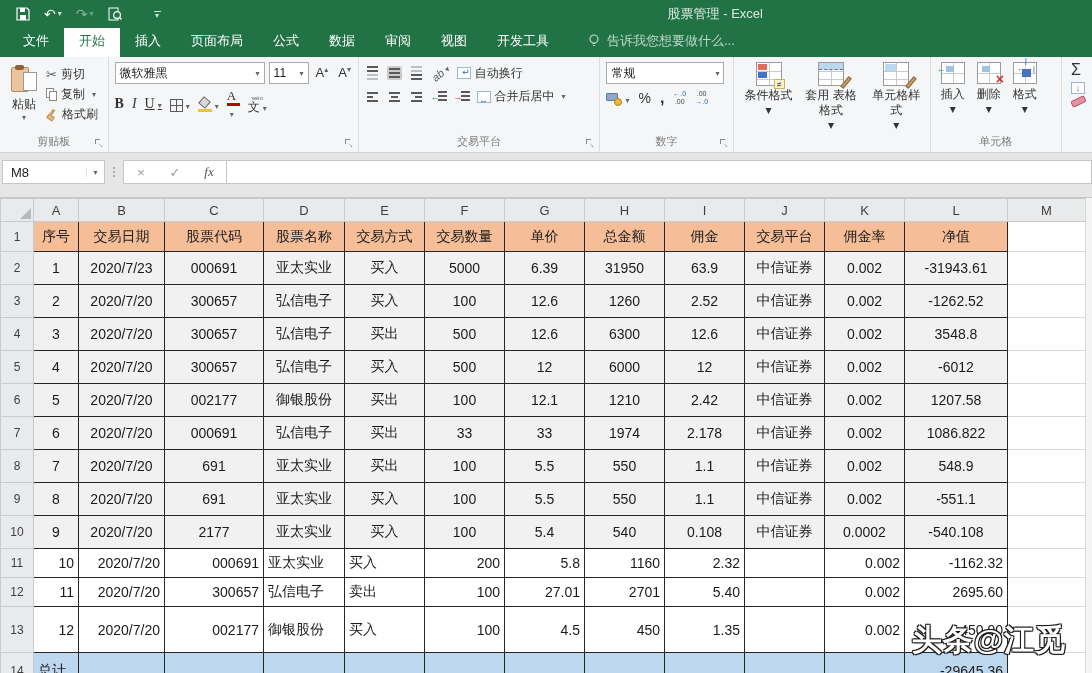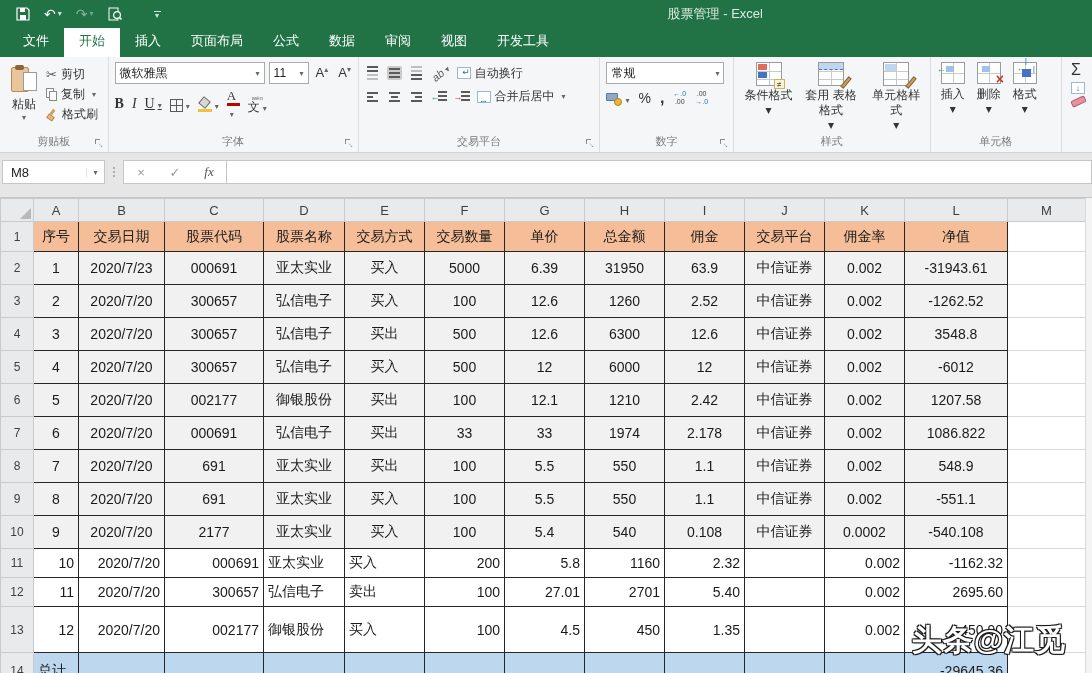--- a/index.html
+++ b/index.html
@@ -203,20 +203,27 @@
         <span class="tab">文件</span>
         <span class="tab active">开始</span>
         <span class="tab">插入</span>
         <span class="tab">页面布局</span>
         <span class="tab">公式</span>
         <span class="tab">数据</span>
         <span class="tab">审阅</span>
         <span class="tab">视图</span>
         <span class="tab">开发工具</span>
       </span>
+    <span class="tellme">
+      <svg width="12" height="14" viewBox="0 0 12 14">
+          <circle cx="6" cy="5" r="4" fill="none" stroke="#BED7C8" stroke-width="1.2"></circle>
+          <path d="M4.5 9.5h3M5 11.5h2" stroke="#BED7C8" stroke-width="1.2"></path>
+        </svg>
+      <span>告诉我您想要做什么...</span>
+    </span>
   </div>
 
   <div class="ribbon">
 
     <div class="rgroup g-clip" style="width:110px">
       <div class="gbody">
         <div class="bigbtn">
           <span class="ico-clipboard">
               <i class="board"></i>
               <i class="clip2"></i>
@@ -270,21 +277,20 @@
         <div class="fmtrow">
           <span class="bld">B</span>
           <span class="itl">I</span>
           <span class="und dd-after"><span>U</span></span>
           <span class="dd-after"><span class="ico-borders" style="display:inline-block;vertical-align:middle"></span></span>
           <span class="dd-after"><span class="ico-bucket" style="display:inline-block;vertical-align:middle"><i class="b" style="position:absolute"></i><i class="clr" style="position:absolute"></i></span></span>
           <span class="fontclr dd-after"><span>A</span><span class="clr"></span></span>
           <span class="phon dd-after"><span class="w">wén</span><span>文</span></span>
         </div>
       </div>
-      <div class="glabel">字体</div>
       <span class="dlg">
           <i class="c"></i>
           <i class="a">→</i>
         </span>
     </div>
 
     <div class="rgroup g-align" style="width:245px">
       <div class="gbody">
         <div class="alrow">
           <span class="bars v-top">
@@ -403,21 +409,20 @@
         </div>
         <div class="stybtn" style="width:62px">
           <span class="ico-grid">
               <i class="cs" style="position:absolute"></i>
               <i class="brsh" style="position:absolute"></i>
             </span>
           <span>单元格样式</span>
             <span class="dd">▾</span>
         </div>
       </div>
-      <div class="glabel">样式</div>
     </div>
 
     <div class="rgroup g-cells" style="width:133px">
       <div class="gbody">
         <div class="stybtn">
           <span class="ico-grid2">
               <i class="cell" style="position:absolute"></i>
               <i class="arr" style="position:absolute">←</i>
             </span>
           <span>插入</span>

